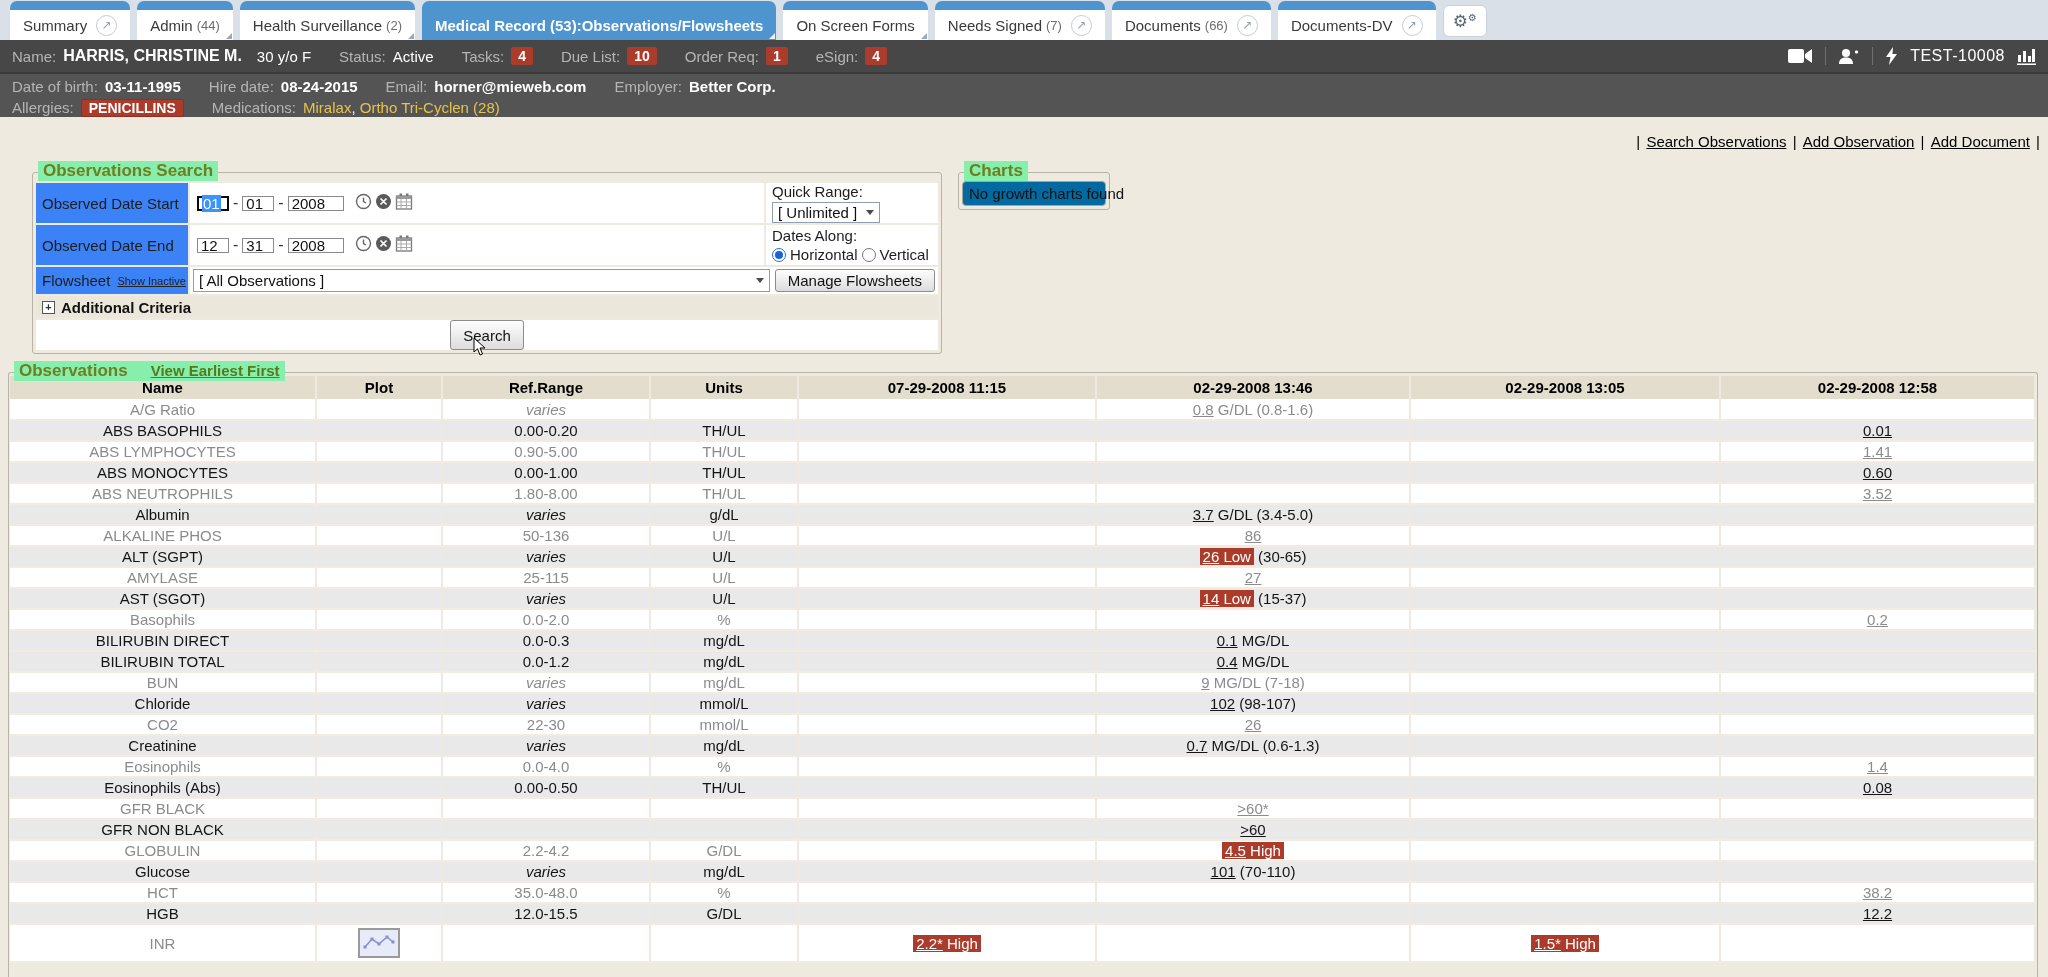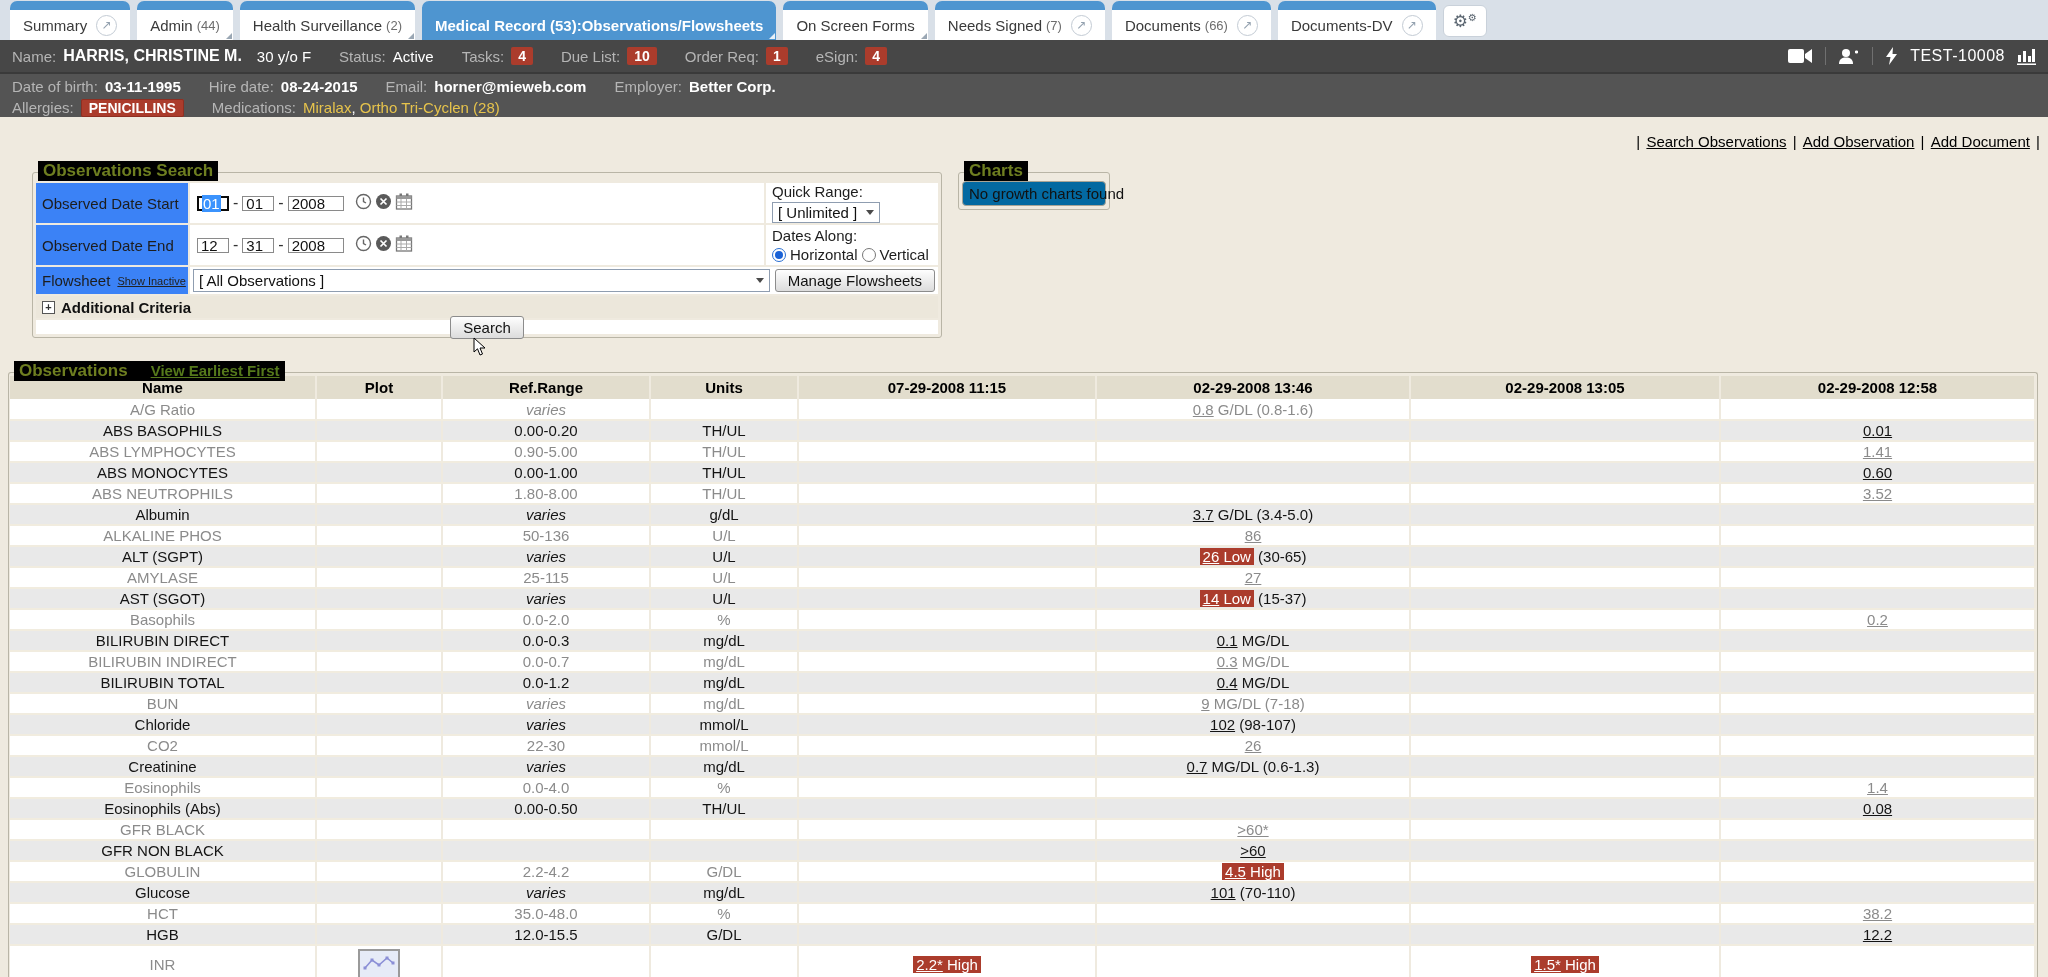--- a/index.html
+++ b/index.html
@@ -44,21 +44,21 @@
   .allergy-badge { background: #ab3c2c; border: 1px solid #8e2f22; color: #fff; font-weight: bold;
                    font-size: 14px; border-radius: 2px; padding: 0 7px; }
   .med { color: #e6c34c; cursor: pointer; }
 
   
   .action-links { position: absolute; top: 133px; right: 8px; font-size: 15px; color: #000; }
   .alink { text-decoration: underline; cursor: pointer; margin: 0 2px; }
 
   
   .fieldset { position: absolute; border: 1px solid #b9b5a6; border-radius: 3px; }
-  .legend { position: absolute; top: -12px; left: 5px; background: #000000; padding: 0 5px;
+  .legend { position: absolute; top: -12px; left: 5px; background: #86efac; padding: 0 5px;
             color: #6e7e20; font-weight: bold; font-size: 17px; white-space: nowrap; }
 
   
   .fs-search { left: 32px; top: 172px; width: 910px; padding: 10px 3px 3px 3px; }
   .sform { display: grid; grid-template-columns: 152px 1fr 172px; gap: 2px; }
   .cell { background: #fff; display: flex; align-items: center; }
   .cell.lab { background: #3b82f6; font-size: 15px; color: #1d1d1d; padding-left: 6px; }
   .r1 { height: 40px; } .r3 { height: 27px; }
   .ingrp { padding-left: 7px; gap: 4px; }
   .din { border: 1px solid #8a8a8a; height: 15px; font-size: 15px; padding: 1px 3px; background: #fff;
@@ -83,21 +83,21 @@
   .show-inactive { font-size: 11px; text-decoration: underline; color: #222; cursor: pointer; }
   .flowwide { grid-column: 2 / 4; padding: 2px 3px; gap: 5px; }
   .selbox.wide { flex: 1; }
   .btn { background: linear-gradient(#fefefe, #dcdcdc); border: 1px solid #8c8c8c; border-radius: 3px;
          font-size: 15px; padding: 2px 12px; color: #111; cursor: pointer; white-space: nowrap;
          font-family: "Liberation Sans", sans-serif; }
   .addcrit { grid-column: 1 / 4; background: #ece7db; height: 22px; display: flex; align-items: center;
              gap: 6px; padding-left: 6px; font-weight: bold; font-size: 15px; color: #111; }
   .plusbox { width: 13px; height: 13px; border: 1px solid #555; background: #fff; font-size: 11px; line-height: 11px;
              text-align: center; color: #333; font-weight: bold; cursor: pointer; }
-  .searchrow { grid-column: 1 / 4; background: #fff; height: 14px; display: flex; align-items: center;
+  .searchrow { grid-column: 1 / 4; background: #fff; height: 30px; display: flex; 
                justify-content: center; position: relative; }
   .cursor { position: absolute; left: calc(50% - 14px); top: 17px; z-index: 5; }
 
   
   .fs-charts { left: 958px; top: 172px; width: 152px; padding: 8px 3px 3px 3px; border-color: #b9b5a6; }
   .nochart { background: #0369a1; border: 1px solid #a8a496; border-radius: 4px; font-size: 15px; color: #111;
              padding: 3px 6px; white-space: nowrap; }
 
   
   .fs-obs { left: 8px; top: 372px; width: 2030px; height: 610px; border-bottom: none; padding: 3px 1px 0 1px; }
@@ -494,30 +494,20 @@
         <tr class="r-odd">
           <td>BILIRUBIN DIRECT</td>
           <td></td>
           <td>0.0-0.3</td>
           <td>mg/dL</td>
           <td></td>
           <td><span class="lnk">0.1</span> MG/DL</td>
           <td></td>
           <td></td>
         </tr>
-        <tr class="r-even">
-          <td>BILIRUBIN INDIRECT</td>
-          <td></td>
-          <td>0.0-0.7</td>
-          <td>mg/dL</td>
-          <td></td>
-          <td><span class="lnk">0.3</span> MG/DL</td>
-          <td></td>
-          <td></td>
-        </tr>
         <tr class="r-odd">
           <td>BILIRUBIN TOTAL</td>
           <td></td>
           <td>0.0-1.2</td>
           <td>mg/dL</td>
           <td></td>
           <td><span class="lnk">0.4</span> MG/DL</td>
           <td></td>
           <td></td>
         </tr>

